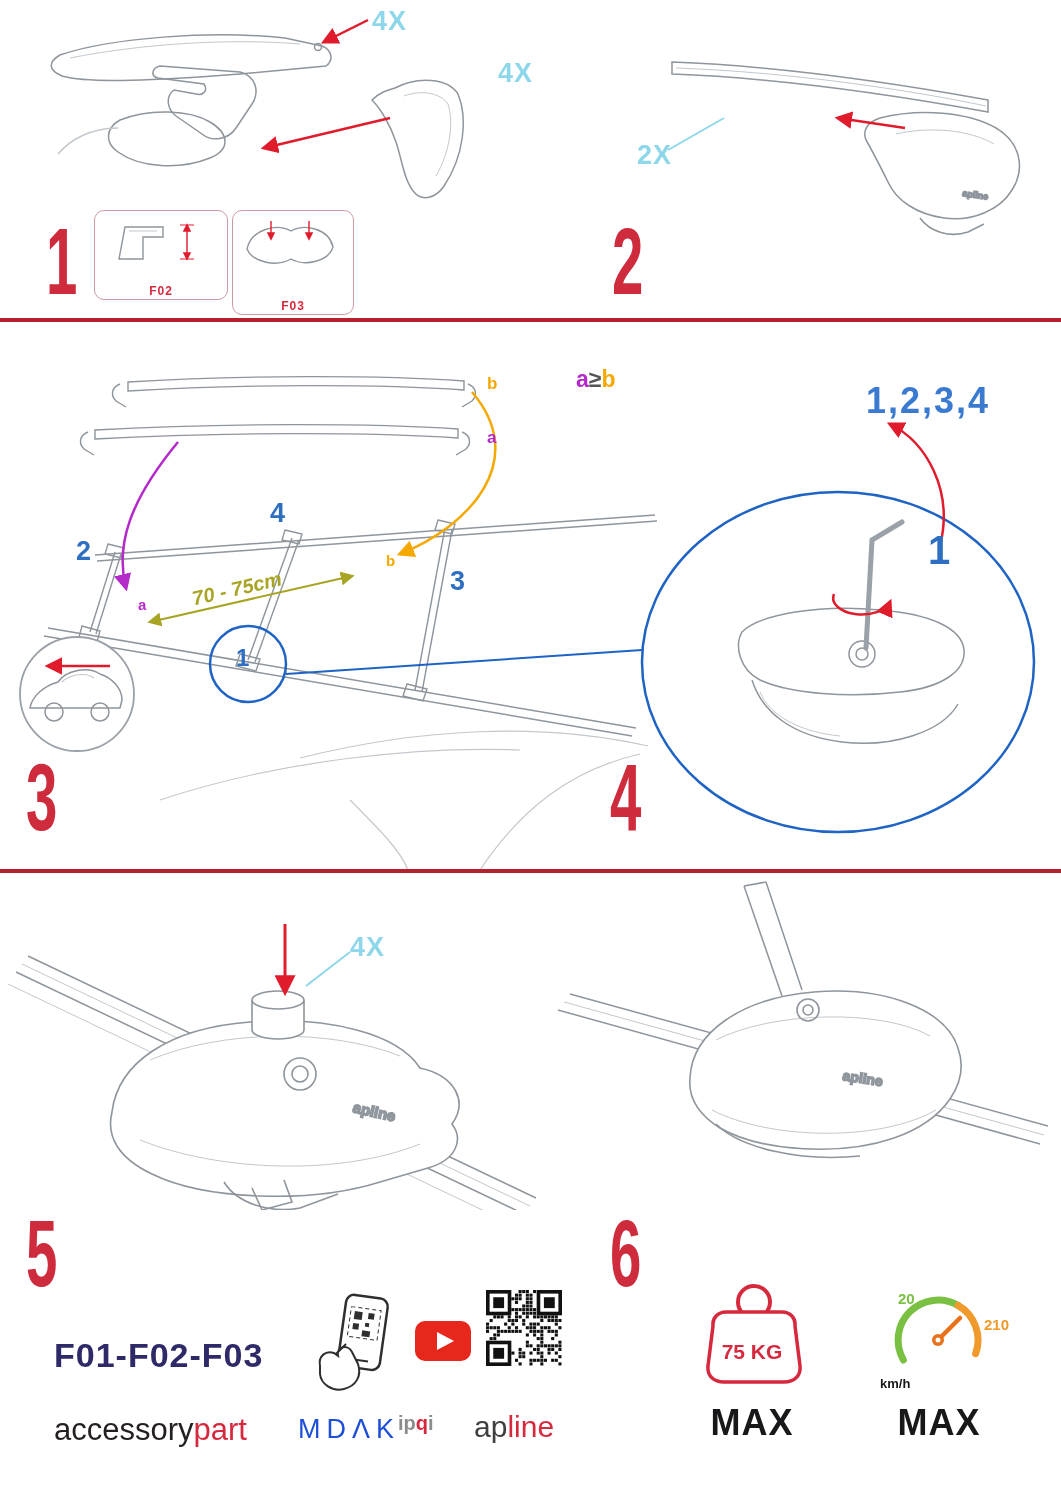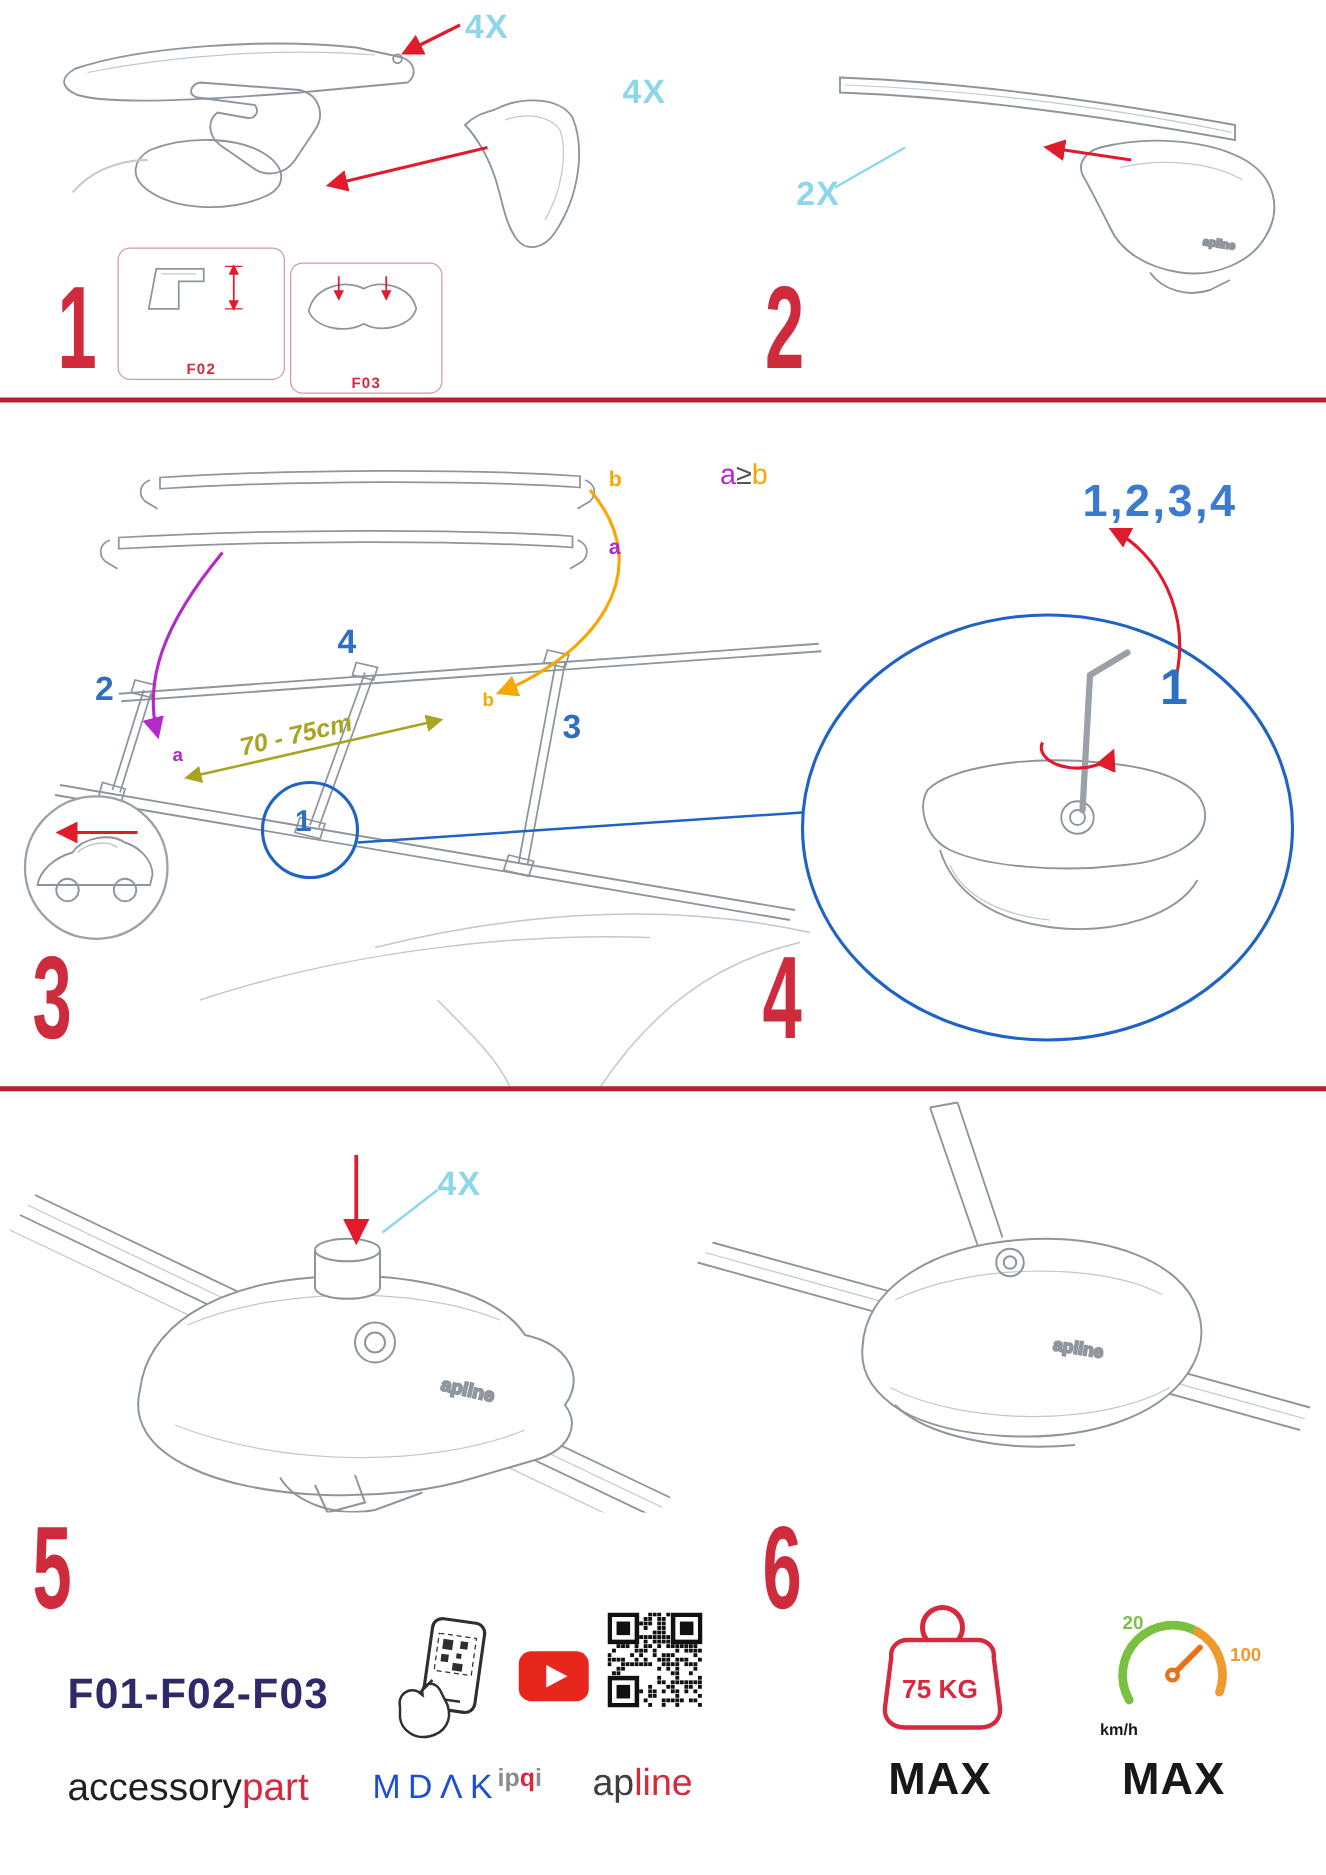--- a/index.html
+++ b/index.html
@@ -11,21 +11,21 @@
   .stepnum{position:absolute;font-weight:700;font-size:94px;line-height:.9;color:#ce2b3d;
            transform:scale(.6,1);transform-origin:0 0;font-family:"Liberation Sans",sans-serif}
   .qty{position:absolute;font-weight:700;font-size:27px;color:#8ed7ea;letter-spacing:1px}
   .divider{position:absolute;left:0;width:1061px;height:4px;background:#b5202f}
   .inset{position:absolute;border:1.5px solid #cf9aa2;border-radius:10px;background:#fff}
   .inset .cap{position:absolute;bottom:1px;left:0;width:100%;text-align:center;color:#d6293e;
               font-size:12px;font-weight:700;letter-spacing:1px}
   .lbl{position:absolute;white-space:nowrap}
   .ordnum{position:absolute;color:#2f6fc1;font-size:27px;font-weight:700}
   .small-ab{font-size:15px;font-weight:700}
-  .formula{position:absolute;font-size:23px;font-weight:400}
+  .formula{position:absolute;font-size:23px;font-weight:700}
   .purple{color:#b429c9}.orangec{color:#f5a800}.darkop{color:#555}
   .seq{position:absolute;color:#3a7ad0;font-size:36px;font-weight:700;letter-spacing:2px}
   .bigblue{position:absolute;color:#2f6fc1;font-weight:700}
   .distance{position:absolute;color:#a8a424;font-size:20px;font-weight:700;font-style:italic;
             transform:rotate(-13deg);transform-origin:0 0}
   .codes{position:absolute;left:54px;top:1336px;font-size:34px;font-weight:700;color:#2e2a68;letter-spacing:1px}
   .brand{position:absolute;font-weight:400;white-space:nowrap}
   .brand .red{color:#d6293e}
   .maxlbl{position:absolute;font-size:36px;font-weight:700;color:#18181a;text-align:center;letter-spacing:1px}
   .gaugelbl{position:absolute;font-weight:700}
@@ -68,21 +68,21 @@
       <text x="962" y="196" font-size="9" fill="#9aa1a8" font-weight="700" transform="rotate(8 962 196)">apline</text>
     </g>
     <line x1="668" y1="150" x2="724" y2="118" stroke="#8ed7ea" stroke-width="2"></line>
     <line x1="905" y1="128" x2="838" y2="118" stroke="#e01b2c" stroke-width="2.5" marker-end="url(#mRed1)"></line>
   </svg>
 
   <div class="stepnum" style="left:46px;top:220px">1</div>
   <div class="qty" style="left:372px;top:6px">4X</div>
   <div class="qty" style="left:498px;top:58px">4X</div>
 
-  <div class="inset" style="left:94px;top:198px;width:134px;height:106px">
+  <div class="inset" style="left:94px;top:210px;width:134px;height:90px">
     <svg style="left:0;top:2px" width="132" height="62" viewBox="0 0 132 62">
       <defs>
         <marker id="mf2" viewBox="0 0 10 10" refX="8" refY="5" markerWidth="6" markerHeight="6" orient="auto-start-reverse">
           <path d="M0,0 L10,5 L0,10 z" fill="#e01b2c"></path>
         </marker>
       </defs>
       <path d="M30,14 h38 v10 h-20 v22 h-24 z" fill="none" stroke="#8e959c" stroke-width="1.4"></path>
       <path d="M34,18 h28" stroke="#c2c8cd" stroke-width="1"></path>
       <line x1="92" y1="12" x2="92" y2="46" stroke="#e01b2c" stroke-width="1.4" marker-start="url(#mf2)" marker-end="url(#mf2)"></line>
       <line x1="85" y1="12" x2="99" y2="12" stroke="#e01b2c" stroke-width="1"></line>
@@ -466,17 +466,17 @@
   <div class="maxlbl" style="left:694px;top:1402px;width:116px">MAX</div>
 
   <svg style="left:880px;top:1280px" width="118" height="110" viewBox="0 0 118 110">
     <path d="M23.4,80 A40,40 0 0 1 78,25.4" fill="none" stroke="#7ac143" stroke-width="7" stroke-linecap="round"></path>
     <path d="M78,25.4 A40,40 0 0 1 95.6,73.7" fill="none" stroke="#f09a2b" stroke-width="7" stroke-linecap="round"></path>
     <line x1="58" y1="60" x2="80" y2="38" stroke="#e8711a" stroke-width="4.5" stroke-linecap="round"></line>
     <circle cx="58" cy="60" r="6" fill="#e8711a"></circle>
     <circle cx="58" cy="60" r="2.5" fill="#fff"></circle>
   </svg>
   <div class="gaugelbl" style="left:898px;top:1290px;font-size:15px;color:#7ac143">20</div>
-  <div class="gaugelbl" style="left:984px;top:1316px;font-size:15px;color:#f09a2b">100</div>
+  <div class="gaugelbl" style="left:984px;top:1316px;font-size:15px;color:#f09a2b">210</div>
   <div class="lbl" style="left:880px;top:1376px;width:118px;text-align:left;color:#18181a;font-size:13px;font-weight:700">km/h</div>
   <div class="maxlbl" style="left:880px;top:1402px;width:118px">MAX</div>
 
 </div>
 
 </body></html>

